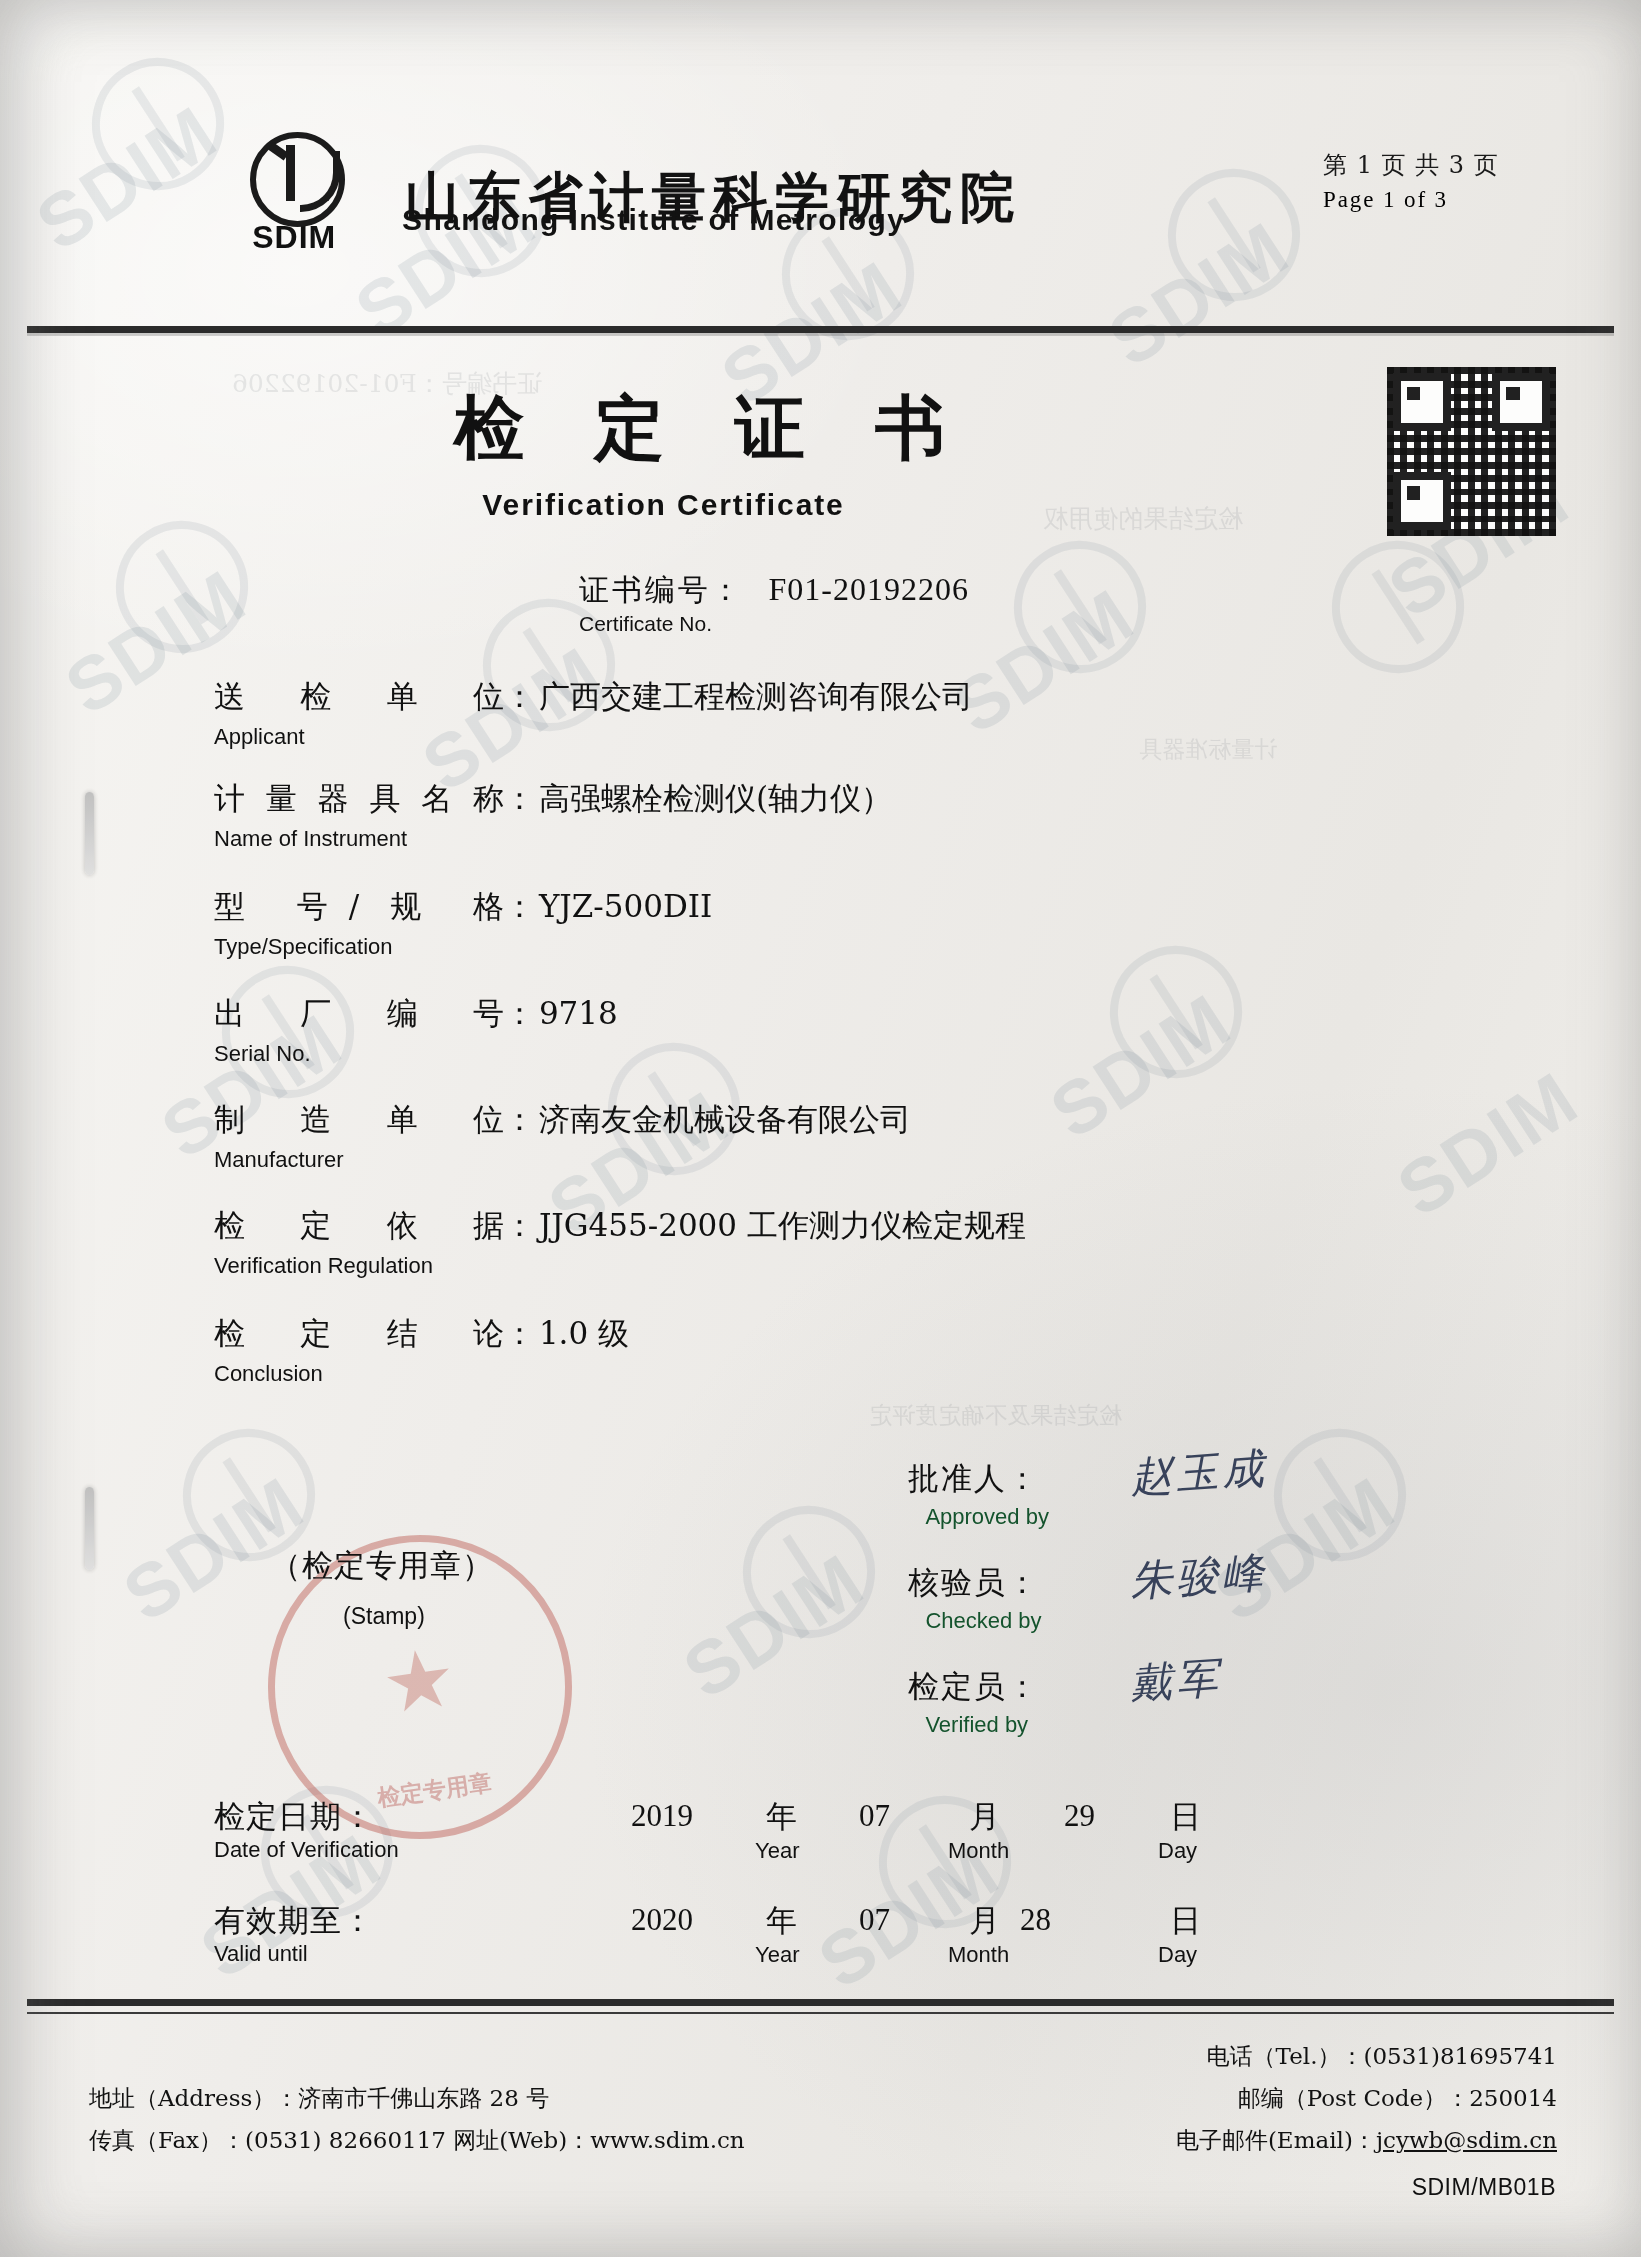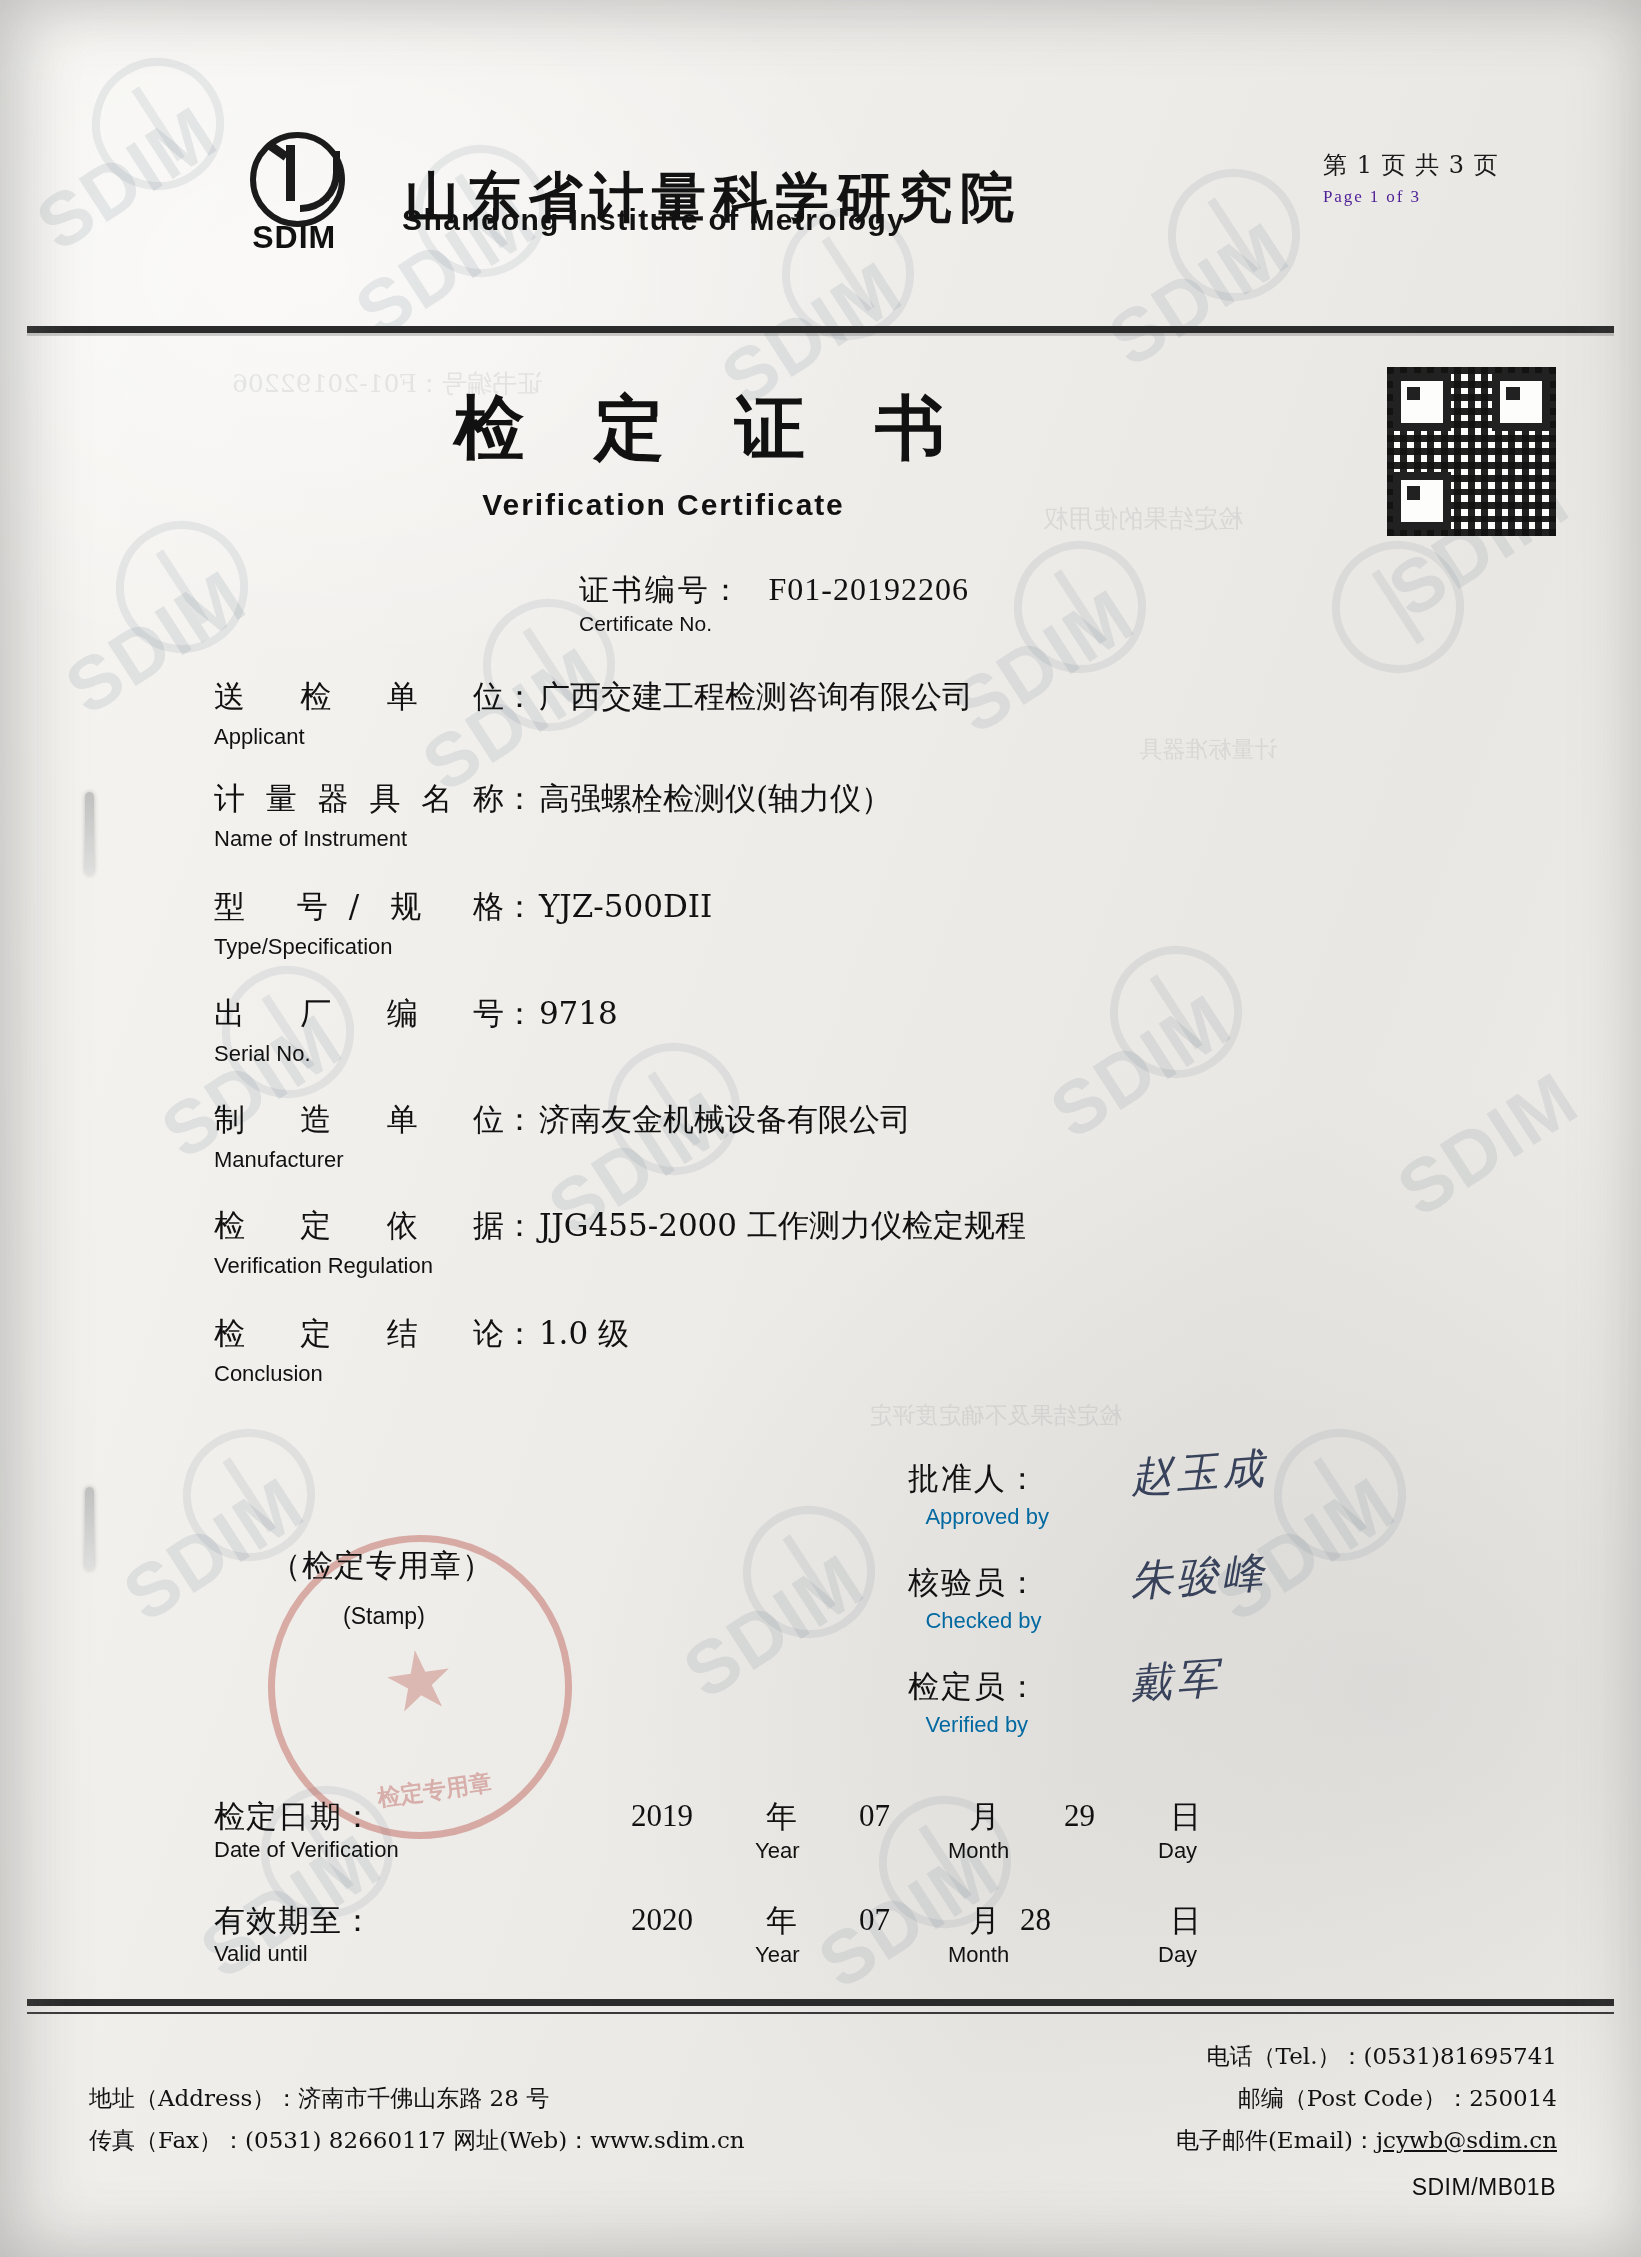--- a/index.html
+++ b/index.html
@@ -168,22 +168,22 @@
     width: 222px;
   }
   .pageno .cn {
     font-size: 24px;
     color: #1a1a1a;
     letter-spacing: 1px;
     font-family: "DejaVu Serif", serif;
   }
   .pageno .en {
     font-family: "Liberation Serif", serif;
-    font-size: 17px;
-    color: #4c1d95;
+    font-size: 23px;
+    color: #000000;
     letter-spacing: 1.9px;
     margin-top: 5.8px;
   }
 
   .rule-top {
     position: absolute;
     left: 27px;
     top: 326px;
     width: 1587px;
     height: 6.8px;
@@ -342,21 +342,21 @@
   .sig-row .lbl-cn {
     font-family: "DejaVu Serif", serif;
     font-size: 31px;
     color: #111;
     letter-spacing: 1.9px;
   }
   .sig-row .lbl-en {
     display: block;
     font-family: "Liberation Sans", sans-serif;
     font-size: 22px;
-    color: #0369a1;
+    color: #14532d;
     margin-top: 3.9px;
     margin-left: 17.4px;
   }
   .sig-row .hand {
     position: absolute;
     left: 222px;
     top: -13.5px;
     font-family: "DejaVu Serif", serif;
     font-size: 42px;
     color: #2a3550;

